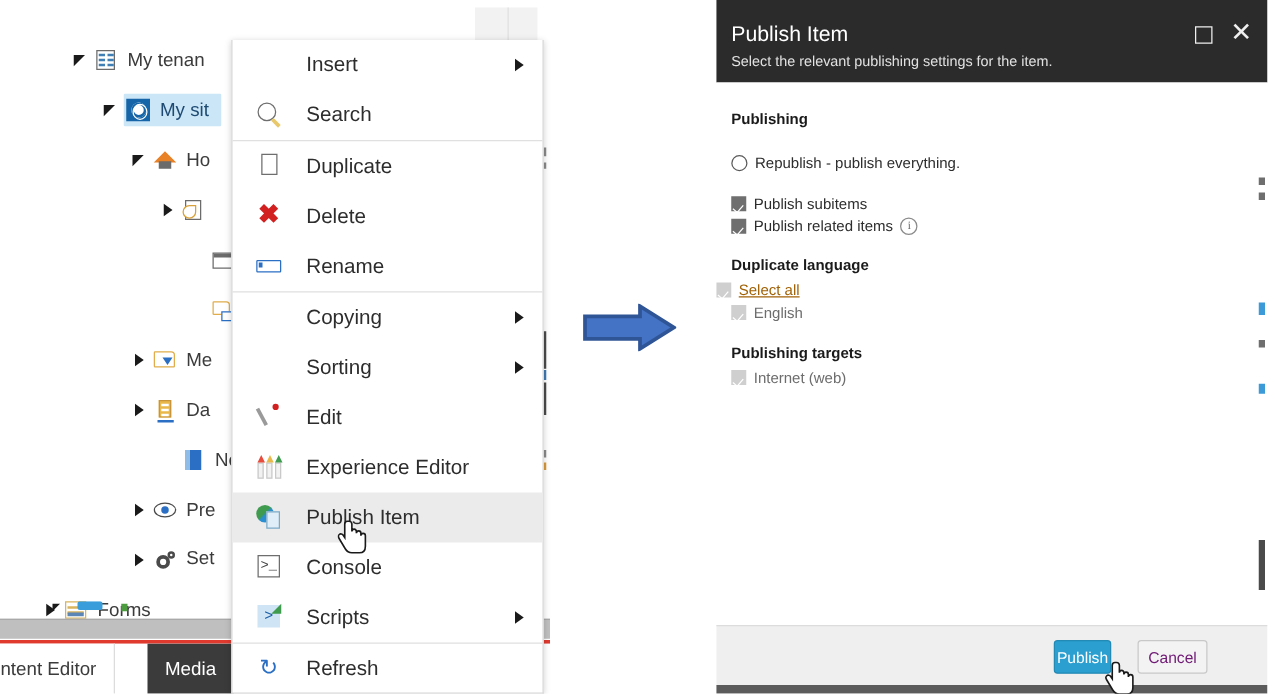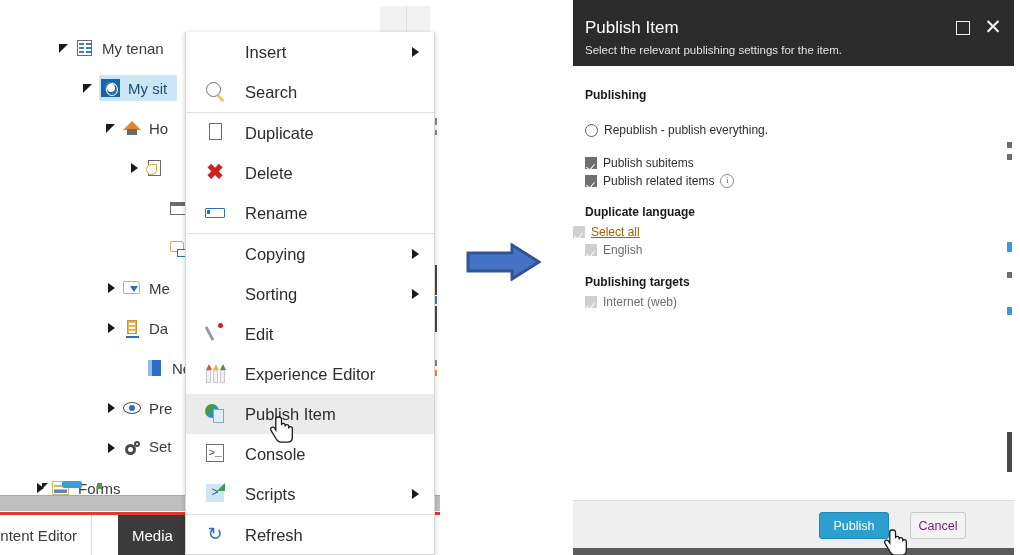--- a/index.html
+++ b/index.html
@@ -232,21 +232,21 @@
   #dlg-footer{
     position:absolute; left:0; top:500px; width:441px; height:48px;
     background:#efefef; border-top:1px solid #dcdcdc;
   }
   #dlg-bottombar{ position:absolute; left:0; top:548px; width:441px; height:7px; background:#5b5b5b; }
   .dbtn{
     position:absolute; top:11px; height:27px; font-size:12.5px;
     display:flex; align-items:center; justify-content:center; border-radius:3px;
     box-sizing:border-box;
   }
-  #btn-publish{ right:125px; width:70px; background:#2a9fd0; color:#ffffff; border:1px solid #2389b5; }
+  #btn-publish{ right:125px; width:46px; background:#2a9fd0; color:#ffffff; border:1px solid #2389b5; }
   #btn-cancel{ right:48px; width:56px; background:#f3f3f3; color:#701a75; border:1px solid #c8c8c8; }
 
   .dlg-sliver{ position:absolute; left:433px; top:66px; width:8px; height:434px; background:#fff; overflow:hidden; }
   .dsl{ position:absolute; left:1px; width:5px; }
 </style>
 </head>
 <body>
 
 <div id="root">
 

